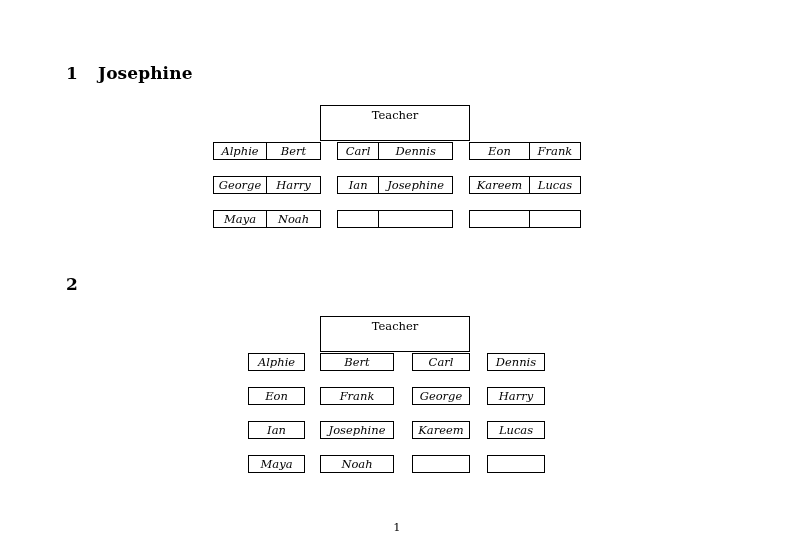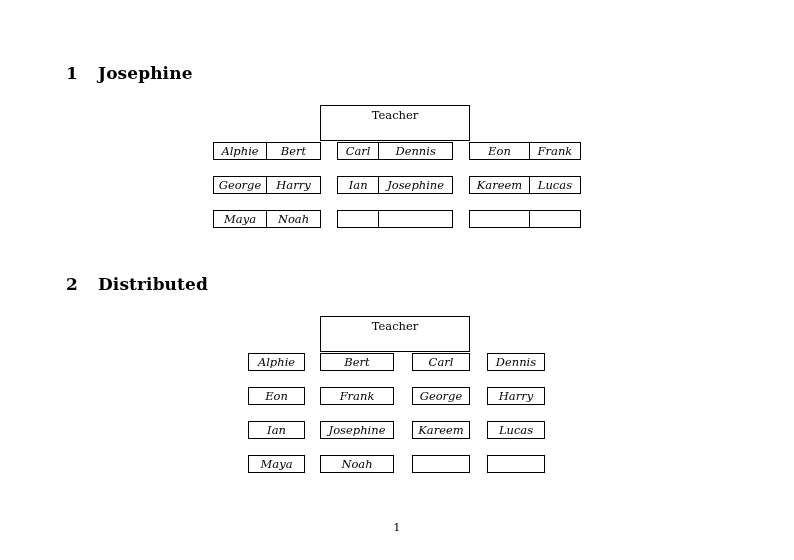--- a/index.html
+++ b/index.html
@@ -177,21 +177,20 @@
       <div class="group" style="left:469px; width:112px;">
         <div class="cell" style="width:60px;"></div>
         <div class="cell" style="width:52px;"></div>
       </div>
     </div>
 
   </div>
 
   <div class="section-heading" id="heading-distributed">
     <span class="section-number">2</span>
-    <span class="section-title">Distributed</span>
   </div>
 
   <div class="diagram" id="diagram-distributed">
 
     <div class="teacher-row">
       <div class="teacher-box" style="left:320px; width:150px; top:5px;">Teacher</div>
     </div>
 
     <div class="grid-row" style="margin-top:20px;">
       <div class="box" style="left:248px; width:57px;">Alphie</div>

